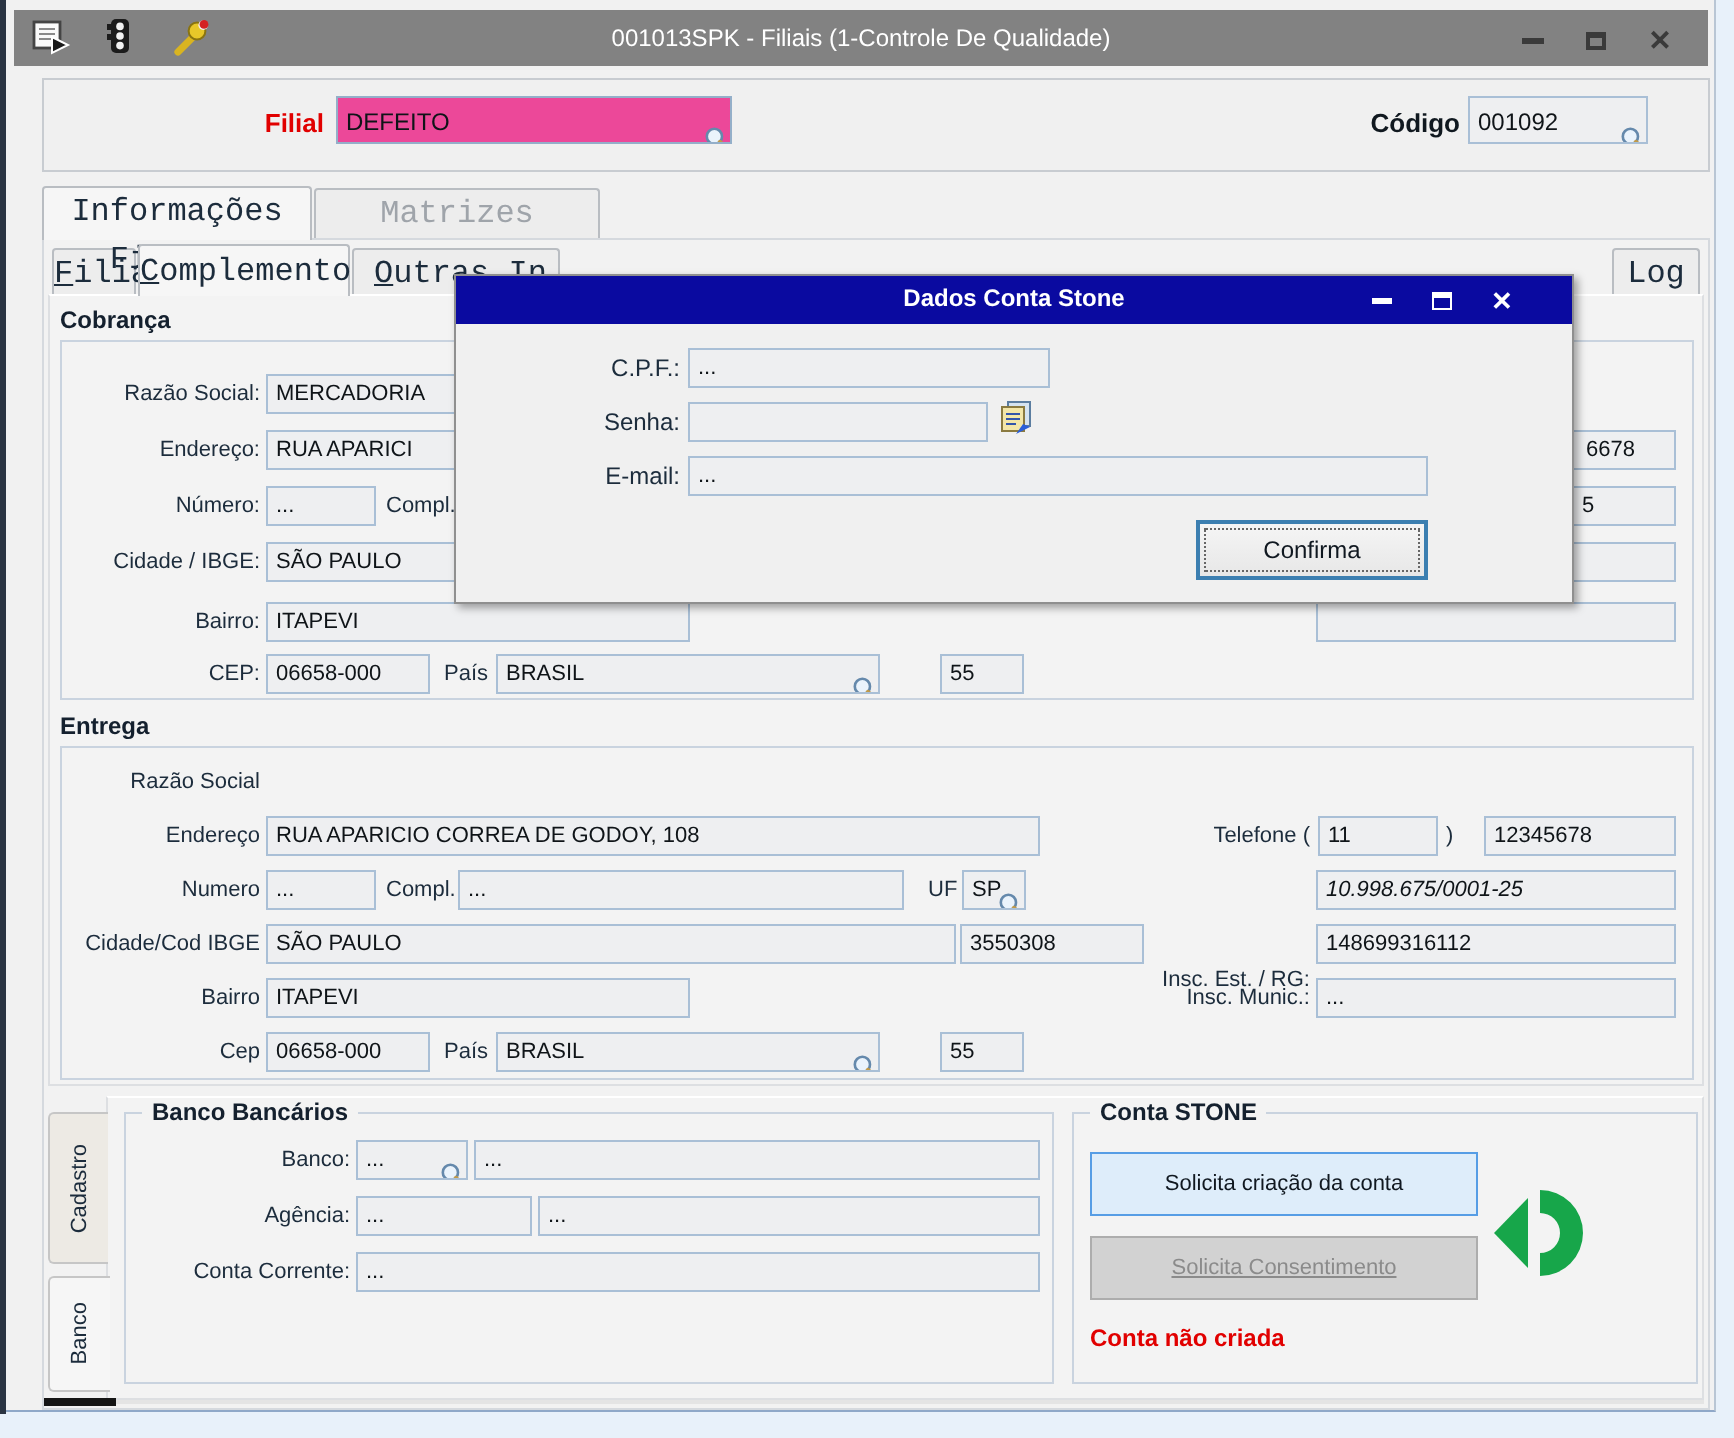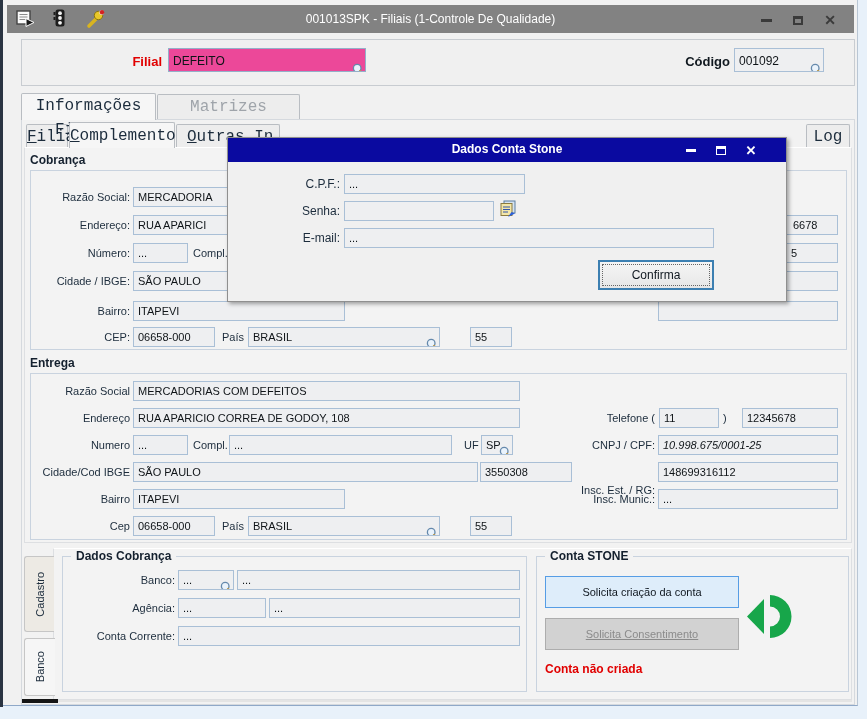--- a/index.html
+++ b/index.html
@@ -197,21 +197,20 @@
           <path d="M8 8 L11.4 11.4" stroke="#C09A4A" stroke-width="2.2" stroke-linecap="round"></path>
         </svg>
     </span>
   </div>
   <div class="abs fld" style="left:470px;top:327px;width:42px;"><span>55</span></div>
 
   <div class="abs grp-title" style="left:30px;top:356px;">Entrega</div>
   <div class="abs grp" style="left:30px;top:373px;width:817px;height:167px;"></div>
 
   <div class="abs lbl" style="left:30px;top:381px;width:100px;">Razão Social</div>
-  <div class="abs fld" style="left:133px;top:381px;width:387px;"><span>MERCADORIAS COM DEFEITOS</span></div>
 
   <div class="abs lbl" style="left:30px;top:408px;width:100px;">Endereço</div>
   <div class="abs fld" style="left:133px;top:408px;width:387px;"><span>RUA APARICIO CORREA DE GODOY, 108</span></div>
   <div class="abs lbl" style="left:530px;top:408px;width:125px;">Telefone (</div>
   <div class="abs fld" style="left:659px;top:408px;width:60px;"><span>11</span></div>
   <div class="abs lbl left" style="left:723px;top:408px;width:10px;">)</div>
   <div class="abs fld" style="left:742px;top:408px;width:96px;"><span>12345678</span></div>
 
   <div class="abs lbl" style="left:30px;top:435px;width:100px;">Numero</div>
   <div class="abs fld" style="left:133px;top:435px;width:55px;"><span>...</span></div>
@@ -220,21 +219,20 @@
   <div class="abs lbl left" style="left:464px;top:435px;width:16px;">UF</div>
   <div class="abs fld" style="left:481px;top:435px;width:32px;">
     <span>SP</span>
     <span class="mag">
       <svg width="13" height="13" viewBox="0 0 13 13">
           <circle cx="5.2" cy="5.2" r="3.8" fill="#EAF3FC" stroke="#6589AC" stroke-width="1.3"></circle>
           <path d="M8 8 L11.4 11.4" stroke="#C09A4A" stroke-width="2.2" stroke-linecap="round"></path>
         </svg>
     </span>
   </div>
-  <div class="abs lbl" style="left:530px;top:435px;width:125px;">CNPJ / CPF:</div>
   <div class="abs fld" style="left:658px;top:435px;width:180px;font-style:italic;"><span>10.998.675/0001-25</span></div>
 
   <div class="abs lbl" style="left:30px;top:462px;width:100px;">Cidade/Cod IBGE</div>
   <div class="abs fld" style="left:133px;top:462px;width:345px;"><span>SÃO PAULO</span></div>
   <div class="abs fld" style="left:480px;top:462px;width:92px;"><span>3550308</span></div>
 
   <div class="abs lbl" style="left:540px;top:480px;width:115px;">Insc. Est. / RG:</div>
   <div class="abs fld" style="left:658px;top:462px;width:180px;"><span>148699316112</span></div>
 
   <div class="abs lbl" style="left:30px;top:489px;width:100px;">Bairro</div>
@@ -258,21 +256,21 @@
 
   <div class="abs innerbox" style="left:53px;top:548px;width:799px;height:152px;"></div>
   <div class="abs vtab" style="left:24px;top:556px;width:30px;height:76px;">
     <span>Cadastro</span>
   </div>
   <div class="abs vtab active" style="left:24px;top:638px;width:31px;height:58px;">
     <span>Banco</span>
   </div>
 
   <div class="abs fs" style="left:62px;top:556px;width:465px;height:136px;">
-    <div class="fs-legend">Dados Cobrança</div>
+    <div class="fs-legend">Banco Bancários</div>
   </div>
   <div class="abs lbl" style="left:40px;top:570px;width:135px;">Banco:</div>
   <div class="abs fld" style="left:178px;top:570px;width:56px;">
     <span>...</span>
     <span class="mag">
       <svg width="13" height="13" viewBox="0 0 13 13">
           <circle cx="5.2" cy="5.2" r="3.8" fill="#EAF3FC" stroke="#6589AC" stroke-width="1.3"></circle>
           <path d="M8 8 L11.4 11.4" stroke="#C09A4A" stroke-width="2.2" stroke-linecap="round"></path>
         </svg>
     </span>

